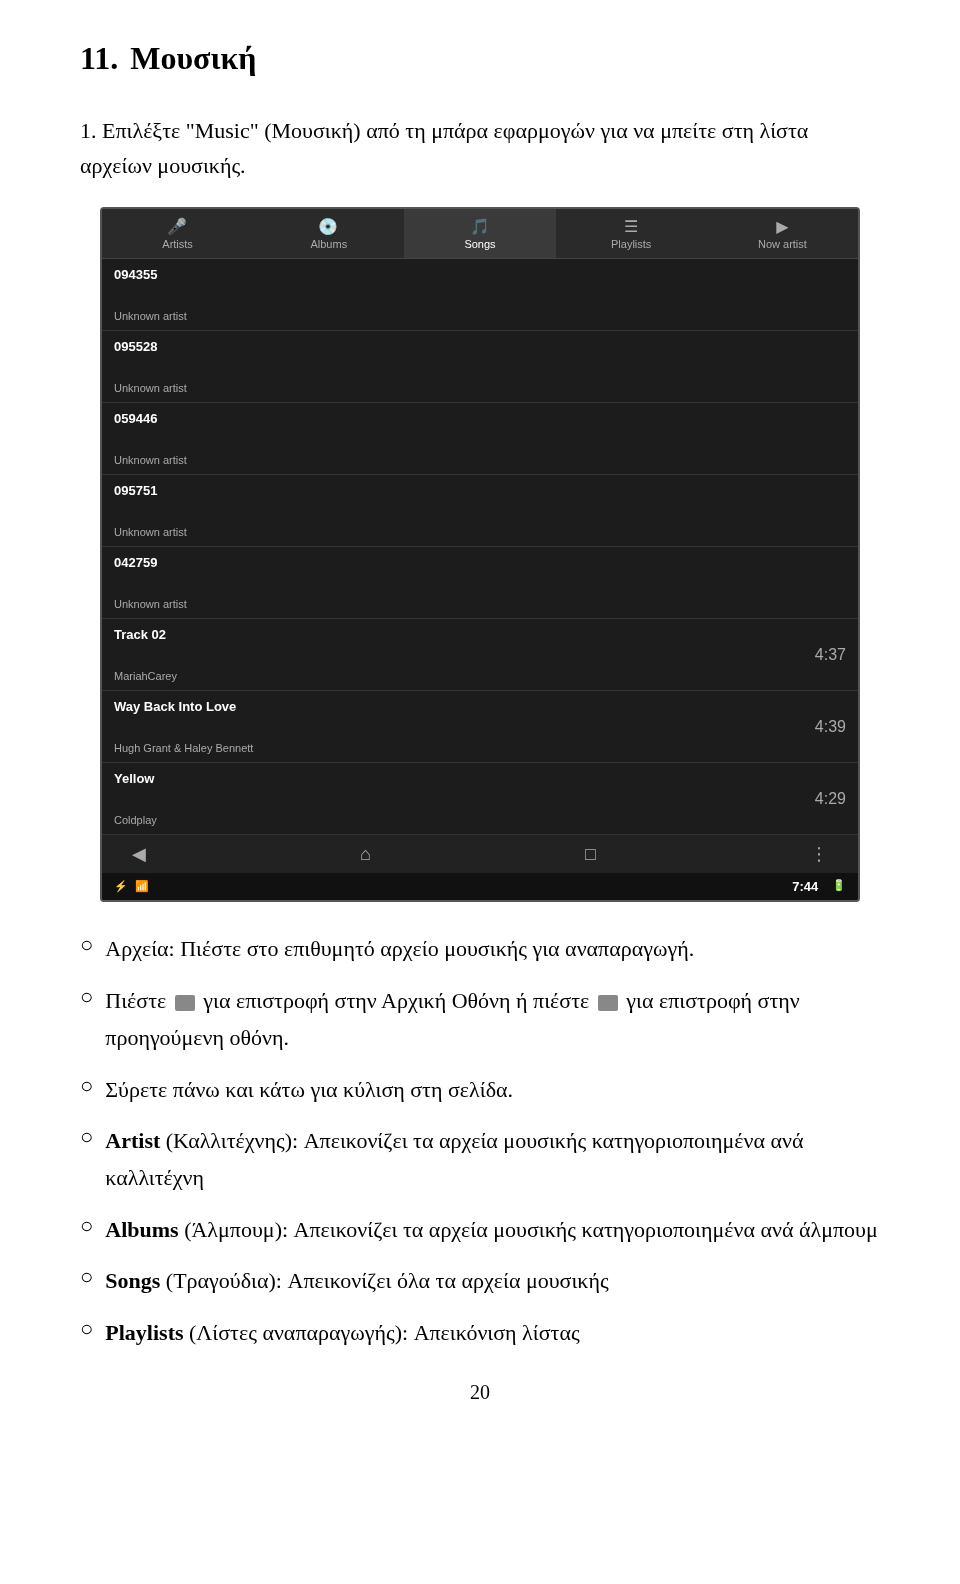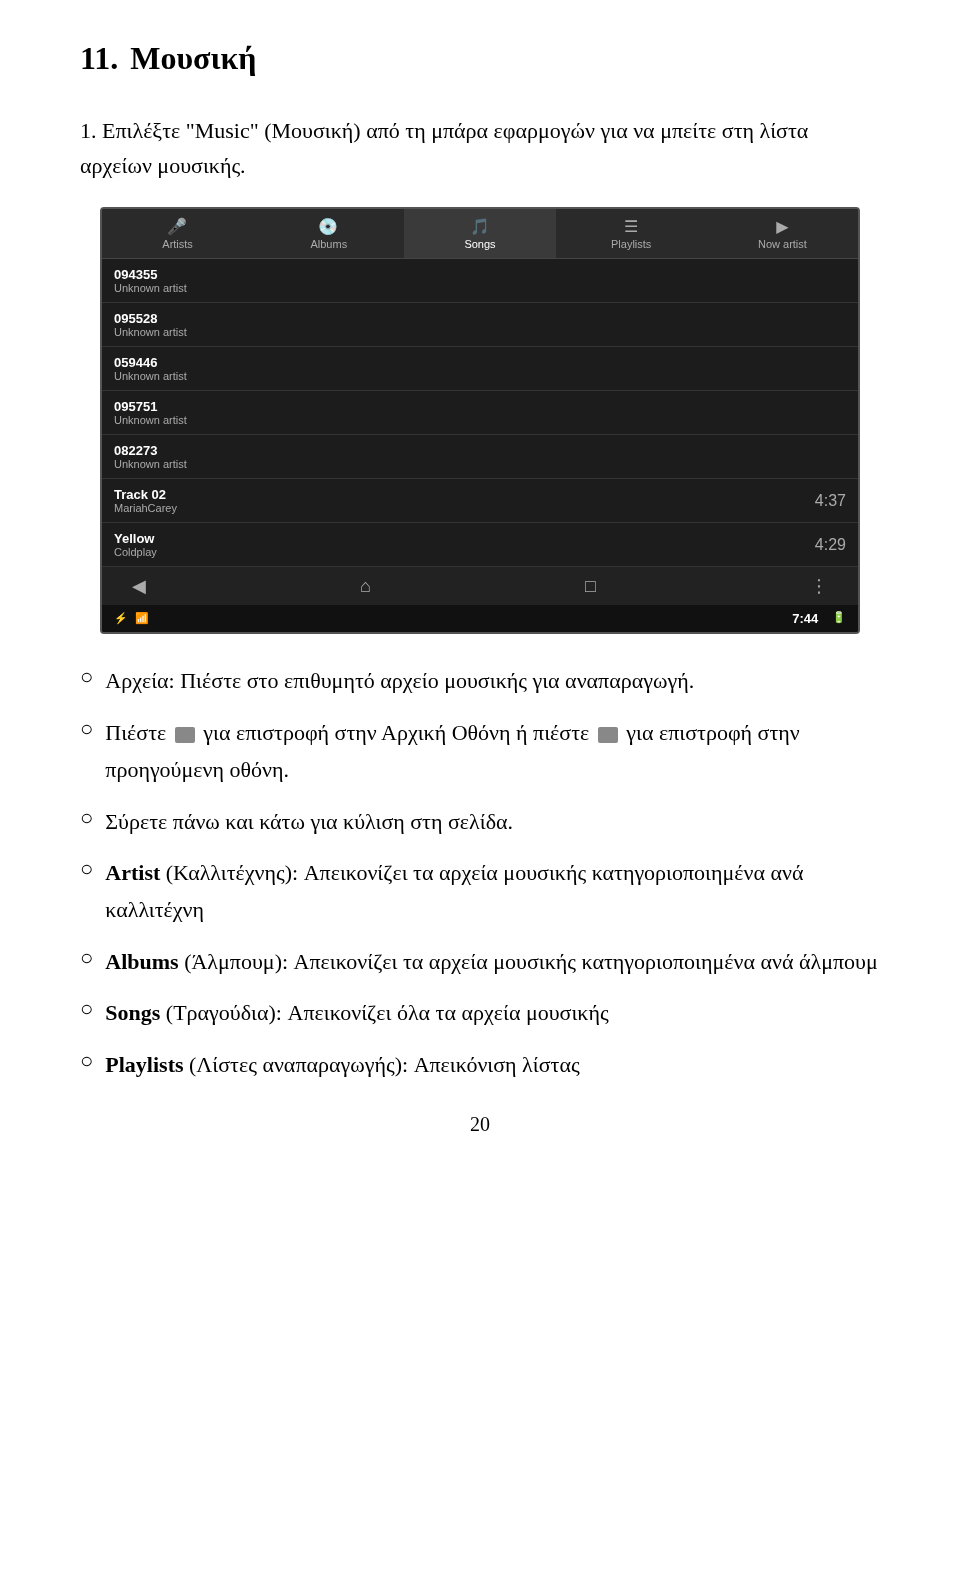--- a/index.html
+++ b/index.html
@@ -63,20 +63,21 @@
     .song-item {
       display: flex;
       justify-content: space-between;
       align-items: center;
       padding: 8px 12px;
       border-bottom: 1px solid #333;
     }
     .song-info {
       display: flex;
       flex-direction: column;
+      gap: 28px;
     }
     .song-title {
       font-family: Arial, sans-serif;
       font-size: 13px;
       font-weight: bold;
       color: #ffffff;
     }
     .song-artist {
       font-family: Arial, sans-serif;
       font-size: 11px;
@@ -209,31 +210,38 @@
     </div>
       <div class="song-item">
       <div class="song-info">
         <span class="song-title">095751</span>
         <span class="song-artist">Unknown artist</span>
       </div>
       <span class="song-duration"></span>
     </div>
       <div class="song-item">
       <div class="song-info">
-        <span class="song-title">082273</span>
+        <span class="song-title">042759</span>
         <span class="song-artist">Unknown artist</span>
       </div>
       <span class="song-duration"></span>
     </div>
       <div class="song-item">
       <div class="song-info">
         <span class="song-title">Track 02</span>
         <span class="song-artist">MariahCarey</span>
       </div>
       <span class="song-duration">4:37</span>
+    </div>
+      <div class="song-item">
+      <div class="song-info">
+        <span class="song-title">Way Back Into Love</span>
+        <span class="song-artist">Hugh Grant &amp; Haley Bennett</span>
+      </div>
+      <span class="song-duration">4:39</span>
     </div>
       <div class="song-item">
       <div class="song-info">
         <span class="song-title">Yellow</span>
         <span class="song-artist">Coldplay</span>
       </div>
       <span class="song-duration">4:29</span>
     </div>
     </div>
 

